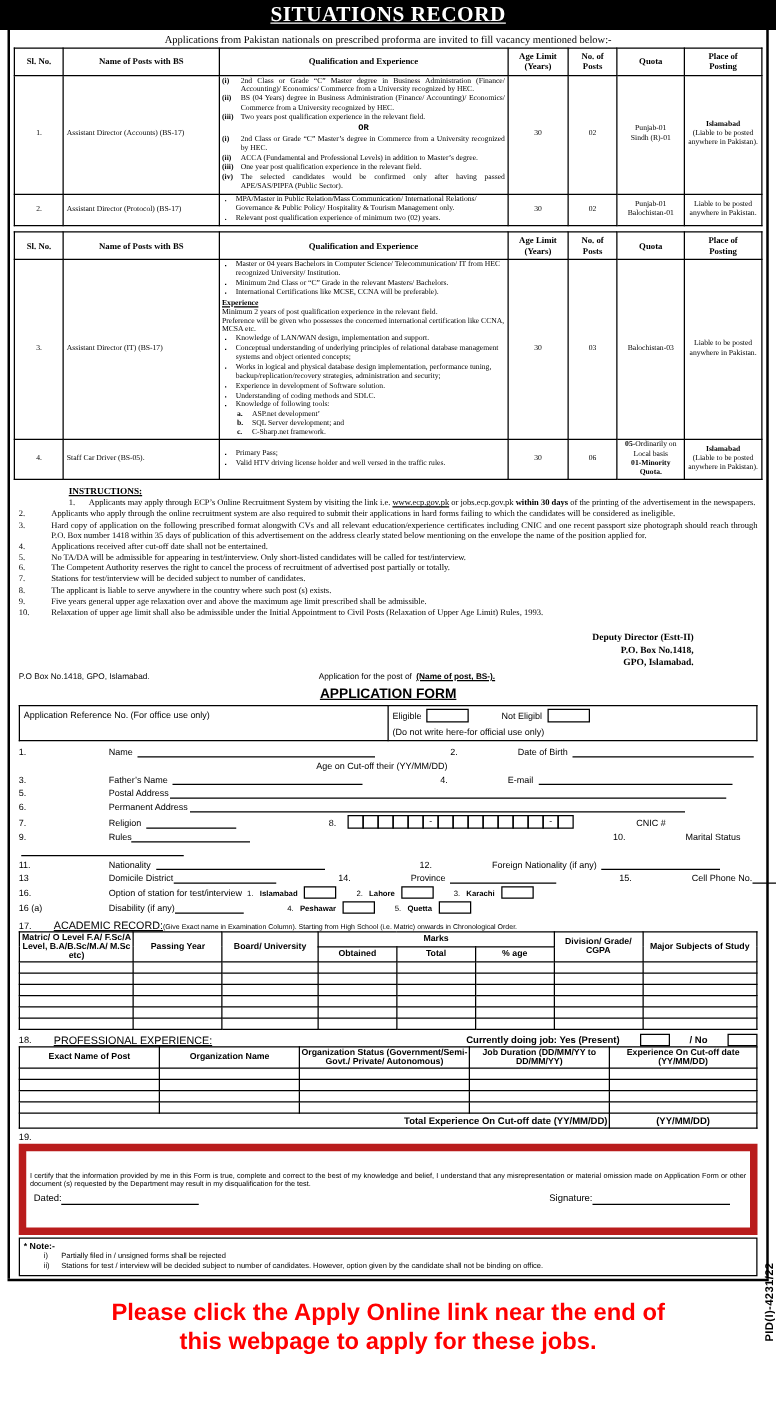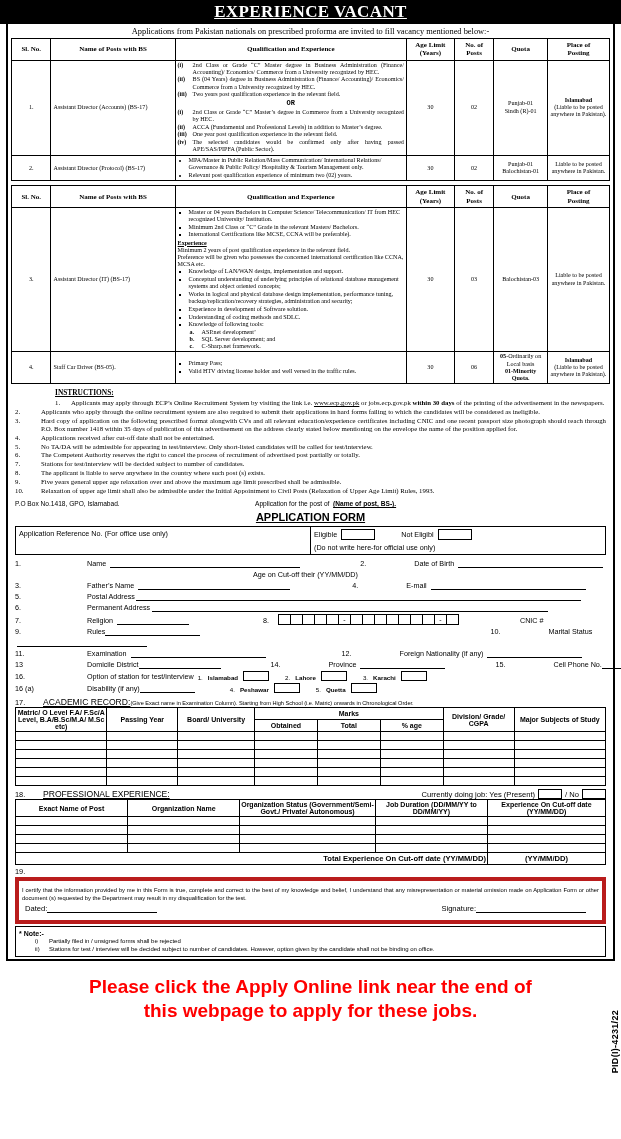--- a/index.html
+++ b/index.html
@@ -117,25 +117,25 @@
   table.grid td.empty { height:9px; }
   .acad-h1 { width:15.5%; }
   .acad-h2 { width:12%; }
   .acad-h3 { width:13%; }
   .acad-h4 { width:10%; }
   .acad-h7 { width:12%; }
   .acad-h8 { width:15.5%; }
 
   .prof-head { display:flex; align-items:center; font-family:"Liberation Sans", sans-serif; margin-top:3px; }
   .prof-head .pn { width:28px; }
-  .cur-job { margin-left:auto; font-size:7.6px; font-weight:normal; display:flex; align-items:center; gap:3px; }
+  .cur-job { margin-left:auto; font-size:7.6px; font-weight:bold; display:flex; align-items:center; gap:16px; }
   .cur-job .minibox2 { display:inline-block; width:24px; height:10px; border:1px solid #000; }
 
   
-  .cert { border:4px solid #b91c1c; font-family:"Liberation Sans", sans-serif; font-size:5.8px; padding:6px 3px; line-height:1.25; text-align:justify; margin-top:1px; }
+  .cert { border:6px solid #b91c1c; font-family:"Liberation Sans", sans-serif; font-size:5.8px; padding:17px 3px; line-height:1.25; text-align:justify; margin-top:1px; }
   .ds-row { display:flex; font-family:"Liberation Sans", sans-serif; font-size:7.6px; padding:2px 3px 1px; align-items:flex-end; }
   .ds-row .lbl { }
   .ds-row .ln { border-bottom:1px solid #000; width:110px; height:9px; }
   .ds-row .sp { flex:1 1 auto; }
   .notebox { border:1px solid #000; font-family:"Liberation Sans", sans-serif; font-size:6px; padding:2px 3px; line-height:1.3; margin-top:2px; }
   .notebox .nt { font-weight:bold; font-size:7px; }
   .notebox ol { margin:0; padding-left:16px; list-style:none; }
   .notebox li { display:flex; gap:4px; }
   .notebox li .rn { width:10px; flex:0 0 10px; }
 
@@ -157,21 +157,21 @@
     padding-top:14px;
   }
   .botline { border-top:2px solid #000; margin:0 6px; }
 </style>
 </head>
 <body>
 
 <div class="page">
 
   <div class="hdr-bar">
-    <span>EXPERIENCE VACANT</span>
+    <span>SITUATIONS RECORD</span>
   </div>
 
   <div class="frame">
 
     <div class="subhead">Applications from Pakistan nationals on prescribed proforma are invited to fill vacancy mentioned below:-</div>
 
     <table class="vac">
       <thead>
         <tr>
           <th class="c-sl">Sl. No.</th>
@@ -389,20 +389,25 @@
       <div class="ins-row">
         <span class="num">9.</span>
         <span class="txt">Five years general upper age relaxation over and above the maximum age limit prescribed shall be admissible.</span>
       </div>
       <div class="ins-row">
         <span class="num">10.</span>
         <span class="txt">Relaxation of upper age limit shall also be admissible under the Initial Appointment to Civil Posts (Relaxation of Upper Age Limit) Rules, 1993.</span>
       </div>
     </div>
 
+    <div class="sig">
+      <div>Deputy Director (Estt-II)</div>
+      <div>P.O. Box No.1418,</div>
+      <div>GPO, Islamabad.</div>
+    </div>
 
     <div class="po-row">
       <div class="pobox">P.O Box No.1418, GPO, Islamabad.</div>
       <div class="appfor">
         <span>Application for the post of</span>
         &nbsp;<u>(Name of post, BS-).</u>
       </div>
     </div>
 
     <div class="af-title">APPLICATION FORM</div>
@@ -479,39 +484,39 @@
           <span class="cell"></span>
           <span class="cell"></span>
           <span class="cell"></span>
           <span class="cell"></span>
           <span class="cell"></span>
           <span class="cell"></span>
           <span class="cell"></span>
           <span class="dash">-</span>
           <span class="cell"></span>
         </span>
-        <span class="flab" style="margin-left:17px;">CNIC #</span>
+        <span class="flab" style="margin-left:6px;">CNIC #</span>
       </div>
 
       <div class="frow">
         <span class="fnum">9.</span>
         <span class="flab">Rules</span>
         <span class="line" style="flex:0 0 95px;"></span>
         <span style="width:246px;"></span>
         <span class="flab">10.</span>
         <span class="flab" style="margin-left:4px;">Marital Status</span>
       </div>
 
       <div class="frow">
         <span class="line" style="flex:0 0 130px;margin-left:2px;"></span>
       </div>
 
       <div class="frow">
         <span class="fnum">11.</span>
-        <span class="flab">Examination</span>
+        <span class="flab">Nationality</span>
         <span class="line" style="flex:0 0 135px;margin-left:4px;"></span>
         <span style="width:32px;"></span>
         <span class="flab">12.</span>
         <span class="flab" style="margin-left:4px;">Foreign Nationality (if any)</span>
         <span class="line" style="flex:0 0 95px;margin-left:4px;"></span>
       </div>
 
       <div class="frow">
         <span class="fnum">13</span>
         <span class="flab">Domicile District</span>

